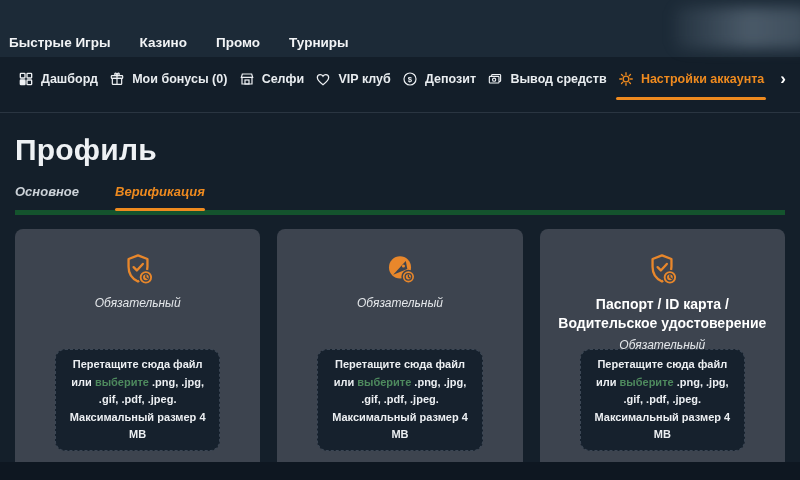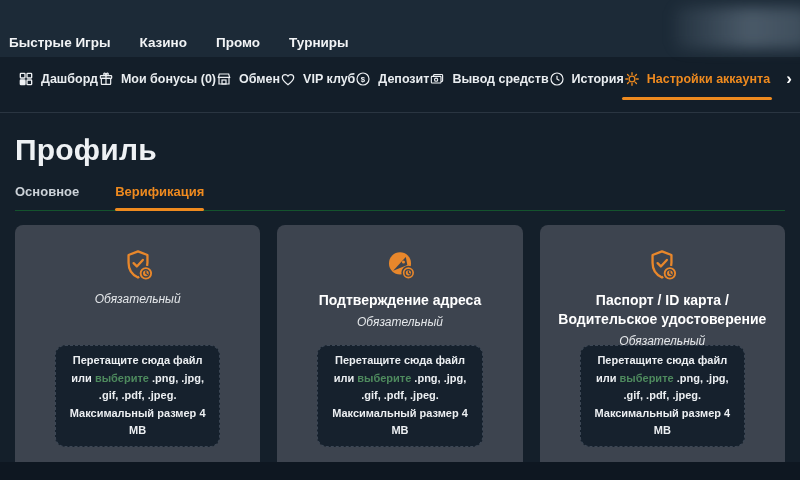--- a/index.html
+++ b/index.html
@@ -37,21 +37,21 @@
     position:absolute; left:-2px; right:-2px; bottom:0; height:3px;
     background:#ee8a1f; border-radius:2px;
   }
   .nav-more {
     display:flex; align-items:center; padding-left:16px;
     font-size:17px; font-weight:bold; color:#ffffff; cursor:pointer;
   }
   
   .content { padding:0 15px; }
   .page-title { margin-top:20px; font-size:30px; font-weight:bold; letter-spacing:0.2px; }
-  .tabs { margin-top:17px; display:flex; gap:36px; border-bottom:1px solid #14532d; }
+  .tabs { margin-top:17px; display:flex; gap:36px; border-bottom:5px solid #14532d;font-style:italic; }
   .tab {
     position:relative; padding-bottom:11px; font-size:13px; font-weight:bold;
     color:#ccd2d8; cursor:pointer;
   }
   .tab.active { color:#ee8a1f; }
   .tab.active::after {
     content:""; position:absolute; left:0; right:0; bottom:-1px; height:3px;
     background:#ee8a1f; border-radius:2px;
   }
   
@@ -114,21 +114,21 @@
     </div>
 
     <div class="acct-item">
       <span>
         <svg width="16" height="16" viewBox="0 0 24 24" fill="none" stroke="#eef1f4" stroke-width="1.8">
           <path d="M4.5 10 V19.5 H19.5 V10"></path>
             <path d="M3.5 9.5 L5 4.5 H19 L20.5 9.5 Z"></path>
           <rect x="9" y="13.5" width="6" height="6"></rect>
         </svg>
       </span>
-      <span>Обмен</span>
+      <span>Селфи</span>
     </div>
 
     <div class="acct-item">
       <span>
         <svg width="16" height="16" viewBox="0 0 24 24" fill="none" stroke="#eef1f4" stroke-width="1.9">
           <path d="M12 20.5 C6.5 16.5 3.5 13.2 3.5 9.8 C3.5 7.2 5.5 5.3 7.9 5.3 C9.6 5.3 11 6.2 12 7.8 C13 6.2 14.4 5.3 16.1 5.3 C18.5 5.3 20.5 7.2 20.5 9.8 C20.5 13.2 17.5 16.5 12 20.5 Z"></path>
         </svg>
       </span>
       <span>VIP клуб</span>
     </div>
@@ -147,29 +147,20 @@
       <span>
         <svg width="16" height="16" viewBox="0 0 24 24" fill="none" stroke="#eef1f4" stroke-width="1.7">
           <path d="M7 8 V6.5 a1.2 1.2 0 0 1 1.2 -1.2 h11 a1.2 1.2 0 0 1 1.2 1.2 v8 a1.2 1.2 0 0 1 -1.2 1.2 H18"></path>
           <rect x="3.5" y="8" width="14.5" height="10" rx="1.2"></rect>
           <circle cx="10.7" cy="13" r="2.4"></circle>
         </svg>
       </span>
       <span>Вывод средств</span>
     </div>
 
-    <div class="acct-item">
-      <span>
-        <svg width="16" height="16" viewBox="0 0 24 24" fill="none" stroke="#eef1f4" stroke-width="1.8">
-          <circle cx="12" cy="12" r="9"></circle>
-            <path d="M12 7 v5 l3.6 2.2"></path>
-        </svg>
-      </span>
-      <span>История</span>
-    </div>
 
     <div class="acct-item active">
       <span>
         <svg width="16" height="16" viewBox="0 0 24 24" fill="none" stroke="#ee8a1f" stroke-width="2" stroke-linecap="round">
           <circle cx="12" cy="12" r="4.3"></circle>
           <path d="M12 5.4 V2.6 M12 21.4 V18.6 M5.4 12 H2.6 M21.4 12 H18.6"></path>
           <path d="M16.7 7.3 L18.7 5.3 M5.3 18.7 L7.3 16.7 M16.7 16.7 L18.7 18.7 M5.3 5.3 L7.3 7.3"></path>
         </svg>
       </span>
       <span>Настройки аккаунта</span>
@@ -210,21 +201,20 @@
       <div class="card-icon">
         <svg width="42" height="42" viewBox="0 0 40 40" fill="none">
           <circle cx="20" cy="17.5" r="10.5" fill="#e8872b"></circle>
           <path d="M13.5 24.5 L25.5 11.5 L27 19 Z" fill="#3d444f"></path>
           <circle cx="23.3" cy="16.2" r="1.5" fill="#e8872b"></circle>
           <circle cx="28" cy="26.5" r="6" fill="#e8872b" stroke="#3d444f" stroke-width="1.4"></circle>
           <circle cx="28" cy="26.5" r="3.1" stroke="#3d444f" stroke-width="1.3"></circle>
           <path d="M28 24.9 v1.7 l1.4 0.9" stroke="#3d444f" stroke-width="1.2" stroke-linecap="round"></path>
         </svg>
       </div>
-      <h2 class="card-title">Подтверждение адреса</h2>
       <div class="card-status">Обязательный</div>
       <div class="dropzone">
         <p><span>Перетащите сюда файл или </span><span class="choose-link">выберите</span><span> .png, .jpg, .gif, .pdf, .jpeg. Максимальный размер 4 МВ</span></p>
       </div>
     </section>
 
     <section class="card">
       <div class="card-icon">
         <svg width="42" height="42" viewBox="0 0 40 40" fill="none">
           <path d="M20 6 L29 9.5 V17 C29 24 25.5 28.6 20 31 C14.5 28.6 11 24 11 17 V9.5 Z" stroke="#e8872b" stroke-width="2.2" stroke-linejoin="round"></path>

